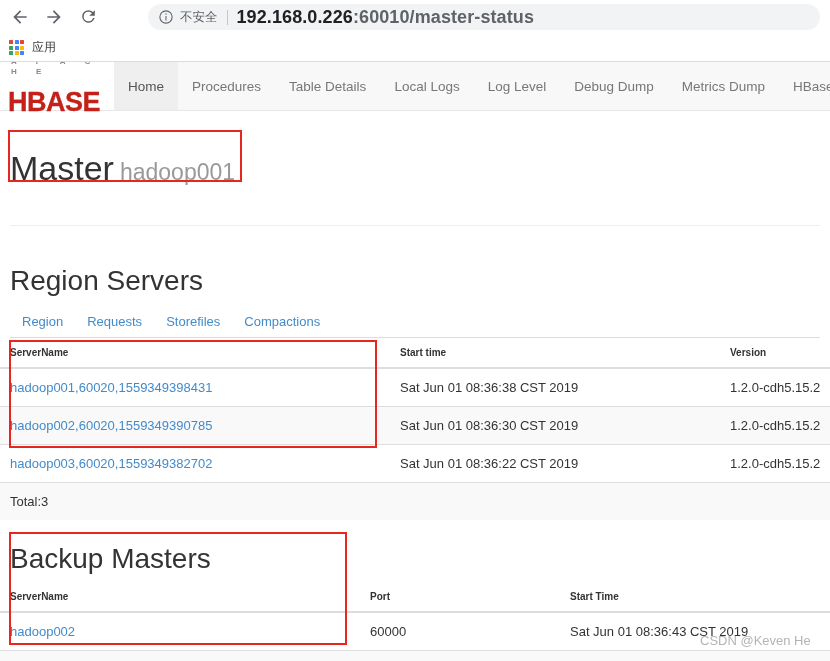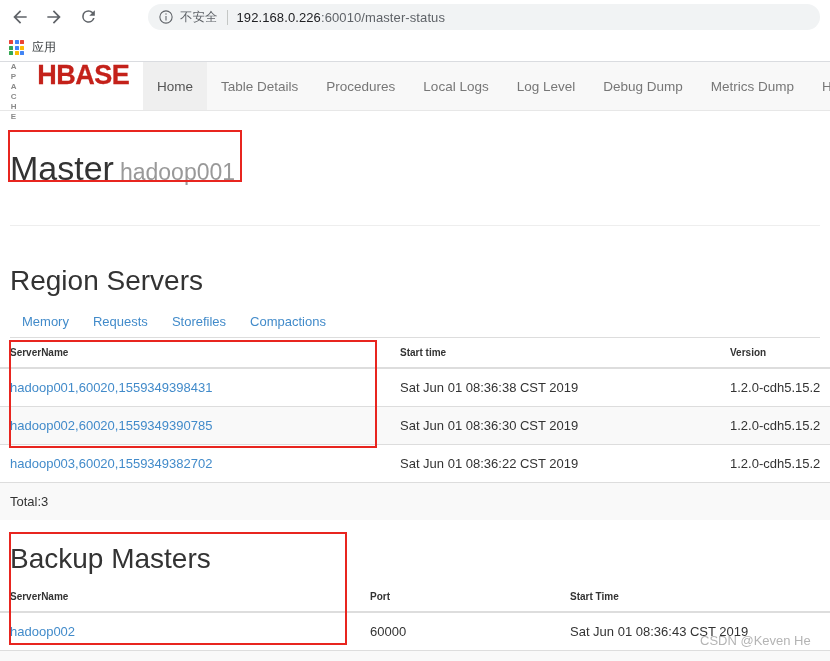--- a/index.html
+++ b/index.html
@@ -34,21 +34,21 @@
     padding-left: 10px;
   }
   #info-icon { width: 16px; height: 16px; margin-right: 6px; color: #5f6368; flex: none; }
   #security-text {
     font-size: 12.5px; color: #5f6368; white-space: nowrap;
     font-family: "DejaVu Sans", "Liberation Sans", sans-serif;
   }
   #omni-divider {
     width: 1px; height: 15px; background: #c4c7c5; margin: 0 9px;
   }
-  #url-text { font-size: 13px; color: #5f6368; white-space: nowrap; letter-spacing: 0.1px; }
+  #url-text { font-size: 18px; color: #5f6368; white-space: nowrap; letter-spacing: 0.1px; font-weight: bold; }
   #url-text .host { color: #202124; }
   #url-text .rest { color: #5f6368; }
 
   #bookmarks-row {
     position: absolute; left: 0; top: 33px; width: 830px; height: 29px;
     display: flex; 
   }
   #apps-shortcut { display: flex; align-items: center; margin-left: 9px; }
   #apps-grid {
     width: 15px; height: 15px;
@@ -74,21 +74,21 @@
   }
 
   
   #hb-navbar {
     position: relative; height: 49px; width: 830px;
     background: #f8f8f8;
     border-bottom: 1px solid #e7e7e7;
     display: flex; align-items: stretch;
   }
   #hb-brand {
-    display: flex; flex-direction: row; justify-content: center;
+    display: flex; flex-direction: column; justify-content: center;
     padding: 0 14px 0 8px; width: 143px;
     background: #ffffff;
     gap: 12px;
   }
   #brand-apache {
     font-size: 8px; letter-spacing: 8.5px; color: #8a8a8a;
     font-weight: bold; line-height: 10px; padding-left: 3px;
     font-family: "Liberation Sans", sans-serif;
   }
   #brand-hbase {
@@ -235,40 +235,40 @@
 </div>
 
 <div id="page">
 
   <div id="hb-navbar">
     <div id="hb-brand">
       <div id="brand-apache">A P A C H E</div>
       <div id="brand-hbase">HBASE</div>
     </div>
     <a class="nav-link active" href="#">Home</a>
+    <a class="nav-link" href="#">Procedures</a>
     <a class="nav-link" href="#">Table Details</a>
-    <a class="nav-link" href="#">Procedures</a>
     <a class="nav-link" href="#">Local Logs</a>
     <a class="nav-link" href="#">Log Level</a>
     <a class="nav-link" href="#">Debug Dump</a>
     <a class="nav-link" href="#">Metrics Dump</a>
     <a class="nav-link" href="#">HBase</a>
   </div>
 
   <div id="master-head-wrap">
     <h1 id="master-heading"><span>Master</span><span class="sub">hadoop001</span></h1>
     <div id="master-rule"></div>
   </div>
 
   <div id="spacer-gap"></div>
 
   <h2 class="section-title">Region Servers</h2>
 
   <div id="rs-tabs">
-    <a class="rs-tab" href="#">Memory</a>
+    <a class="rs-tab" href="#">Region</a>
     <a class="rs-tab" href="#">Requests</a>
     <a class="rs-tab" href="#">Storefiles</a>
     <a class="rs-tab" href="#">Compactions</a>
   </div>
 
   <table class="hb-table">
     <thead>
       <tr>
         <th class="col-name">ServerName</th>
         <th class="col-start">Start time</th>

